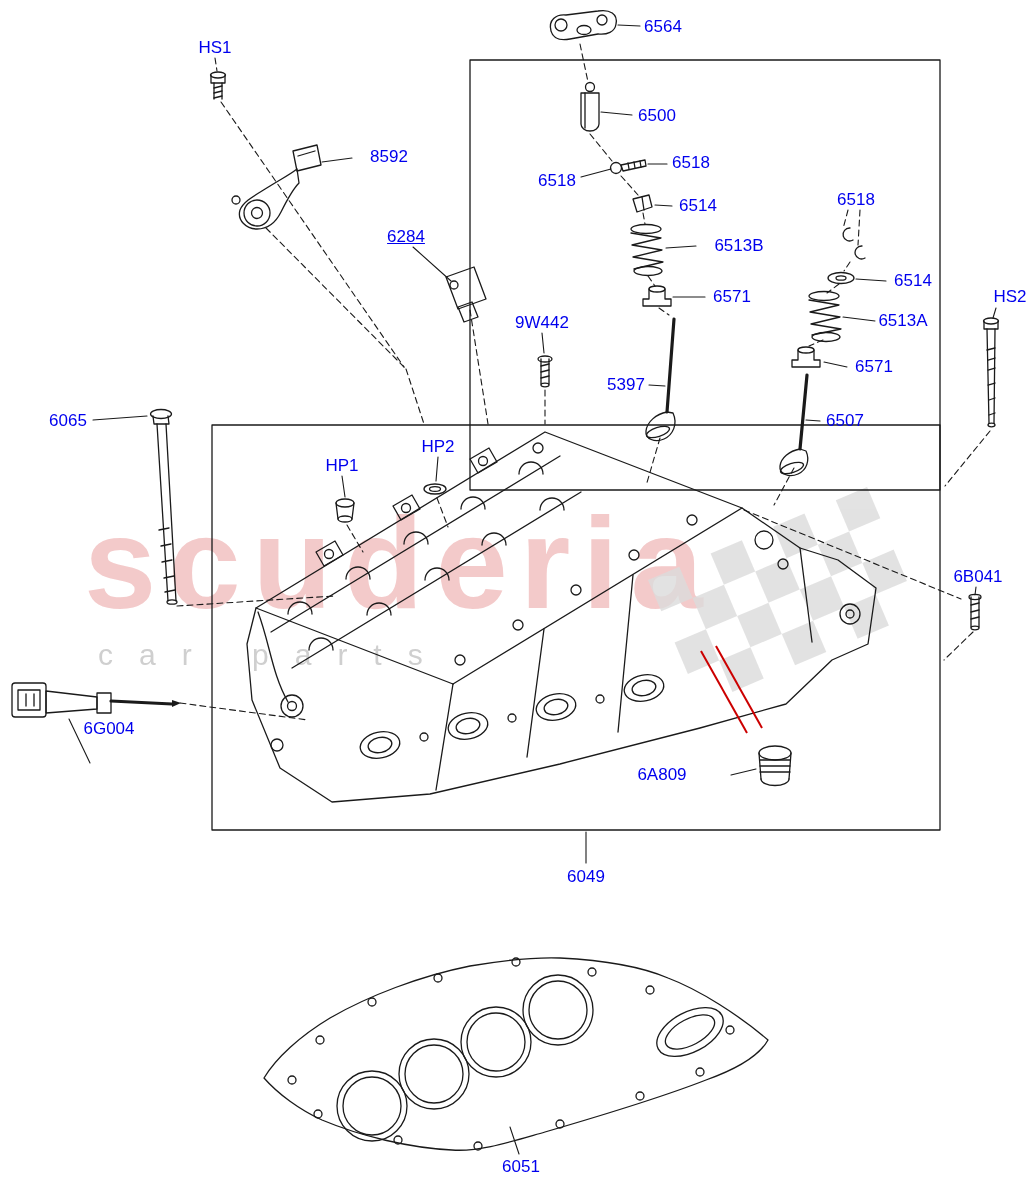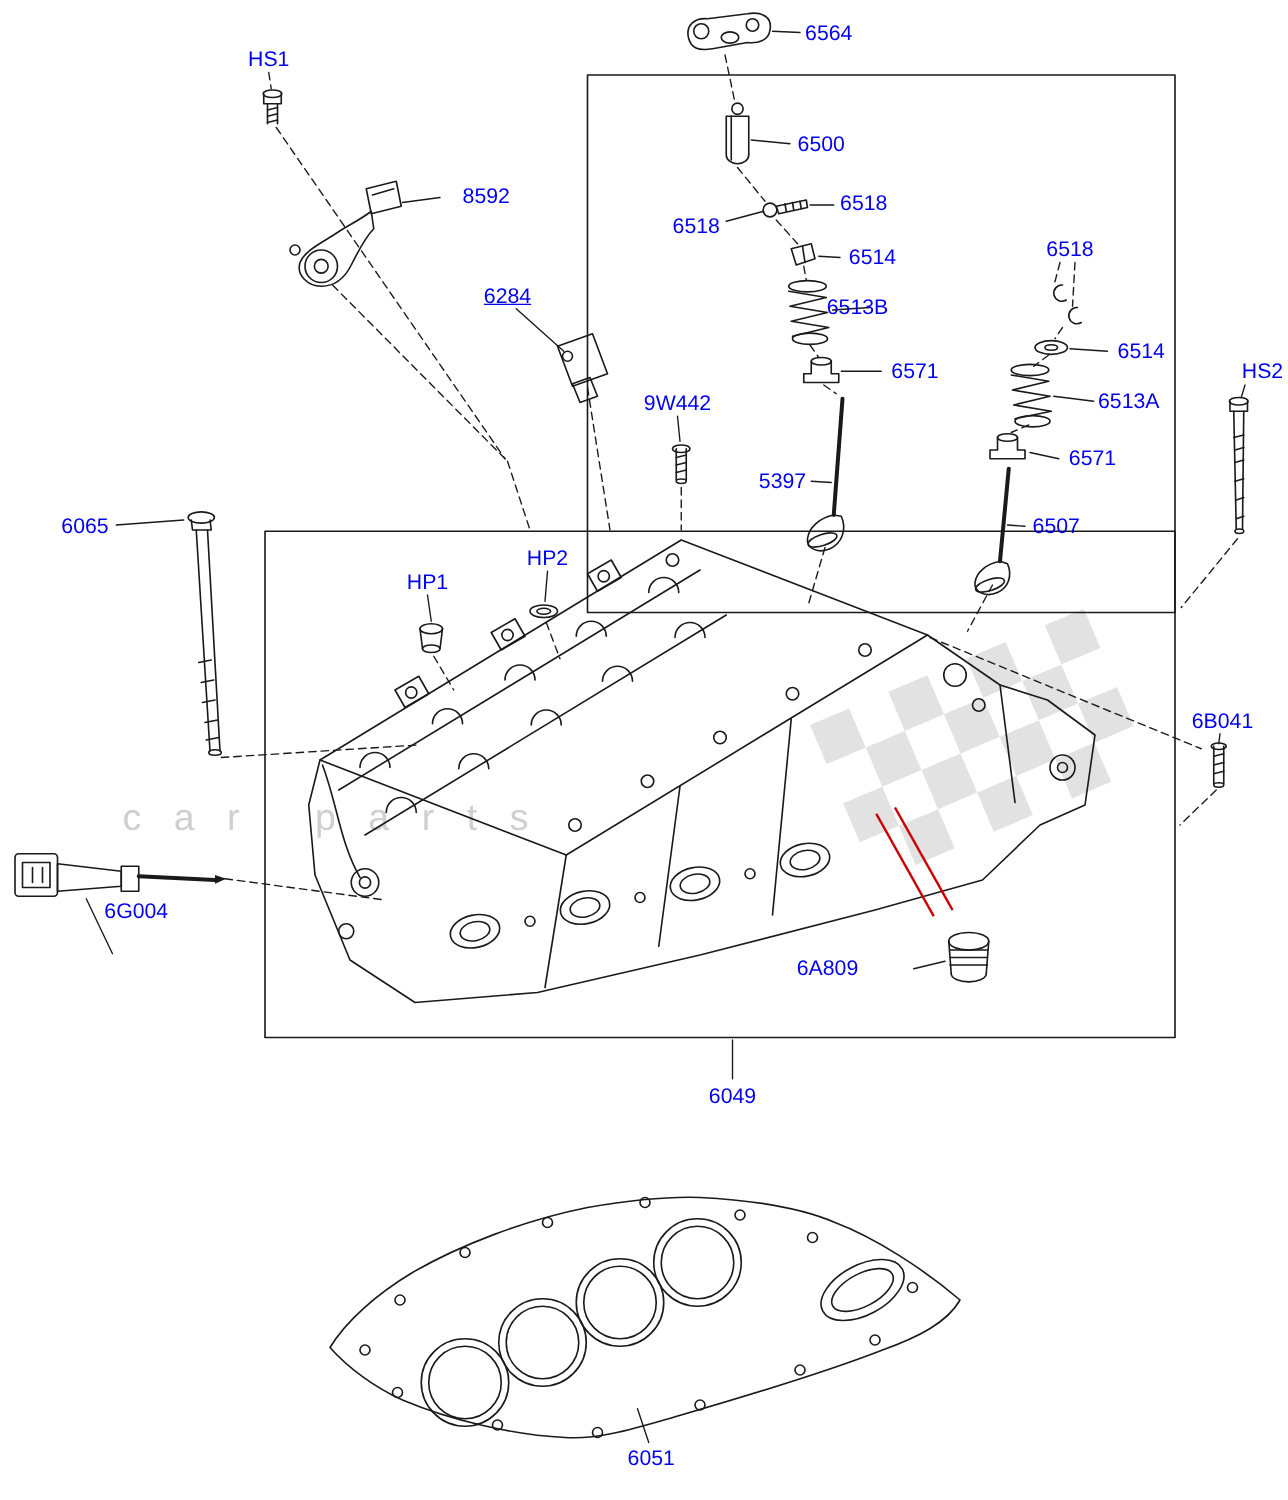--- a/index.html
+++ b/index.html
@@ -43,20 +43,21 @@
     position:absolute; transform:translate(-50%,-50%);
     font-size:17px; color:var(--label-color, #0000ee);
     white-space:nowrap; cursor:pointer;
   }
 </style>
 </head>
 <body>
 
 <div class="page">
 
+  <div class="wm1">scuderia</div>
   <div class="wm2">car parts</div>
 
   <svg class="art" width="1030" height="1200" viewBox="0 0 1030 1200">
 
     <g transform="translate(648,580) rotate(-23)" opacity="0.8">
       <rect class="chk" x="0" y="0" width="34" height="34"></rect>
       <rect class="chk" x="68" y="0" width="34" height="34"></rect>
       <rect class="chk" x="136" y="0" width="34" height="34"></rect>
       <rect class="chk" x="204" y="0" width="34" height="34"></rect>
       <rect class="chk" x="34" y="34" width="34" height="34"></rect>
@@ -366,21 +367,21 @@
 
   <div class="labels-layer">
       <span class="part-label" style="left: 215px; top: 48px; text-align: center;">HS1</span>
       <span class="part-label" style="left: 663px; top: 27px;">6564</span>
       <span class="part-label" style="left: 377px; top: 157px; margin-left: 12px;">8592</span>
       <span class="part-label" style="left: 657px; top: 116px;">6500</span>
       <span class="part-label" style="left: 557px; top: 181px;">6518</span>
       <span class="part-label" style="left: 691px; top: 163px;">6518</span>
       <span class="part-label" style="left: 698px; top: 206px;">6514</span>
       <span class="part-label" style="left: 406px; top: 237px; text-decoration: underline;">6284</span>
-      <span class="part-label" style="left: 686px; top: 246px;">6513B</span>
+      <span class="part-label" style="left: 739px; top: 246px;">6513B</span>
       <span class="part-label" style="left: 856px; top: 200px;">6518</span>
       <span class="part-label" style="left: 732px; top: 297px;">6571</span>
       <span class="part-label" style="left: 913px; top: 281px;">6514</span>
       <span class="part-label" style="left: 998px; top: 297px; padding-left: 24px;">HS2</span>
       <span class="part-label" style="left: 542px; top: 323px;">9W442</span>
       <span class="part-label" style="left: 903px; top: 321px;">6513A</span>
       <span class="part-label" style="left: 874px; top: 367px;">6571</span>
       <span class="part-label" style="left: 626px; top: 385px;">5397</span>
       <span class="part-label" style="left: 845px; top: 421px;">6507</span>
       <span class="part-label" style="left: 68px; top: 421px;">6065</span>

